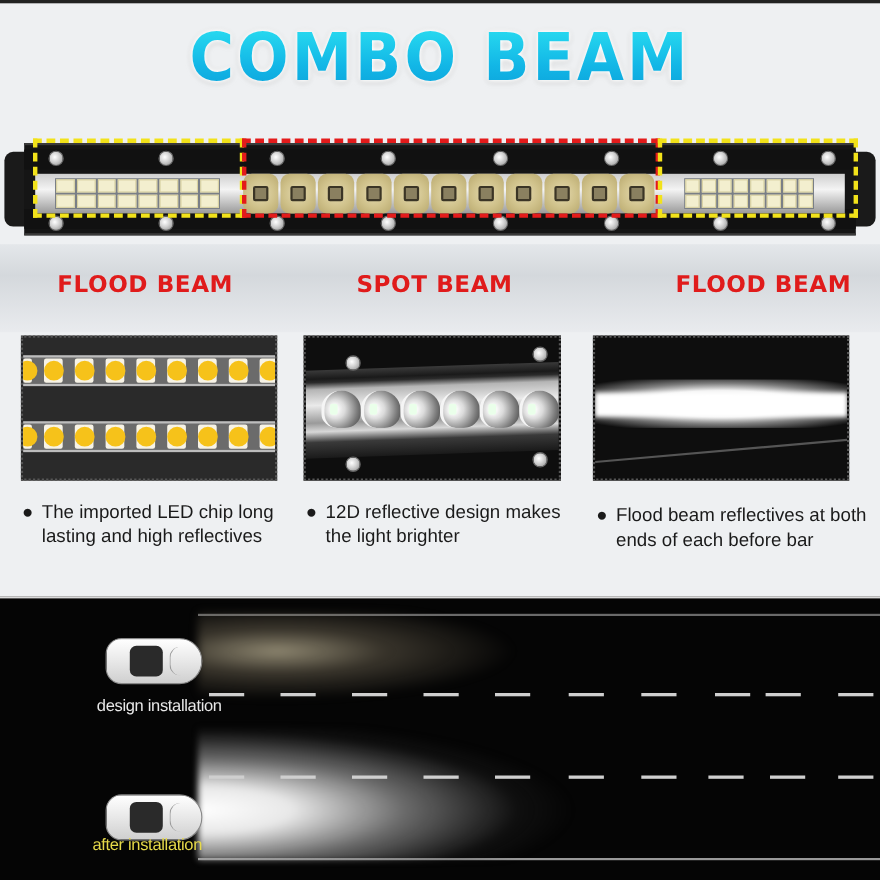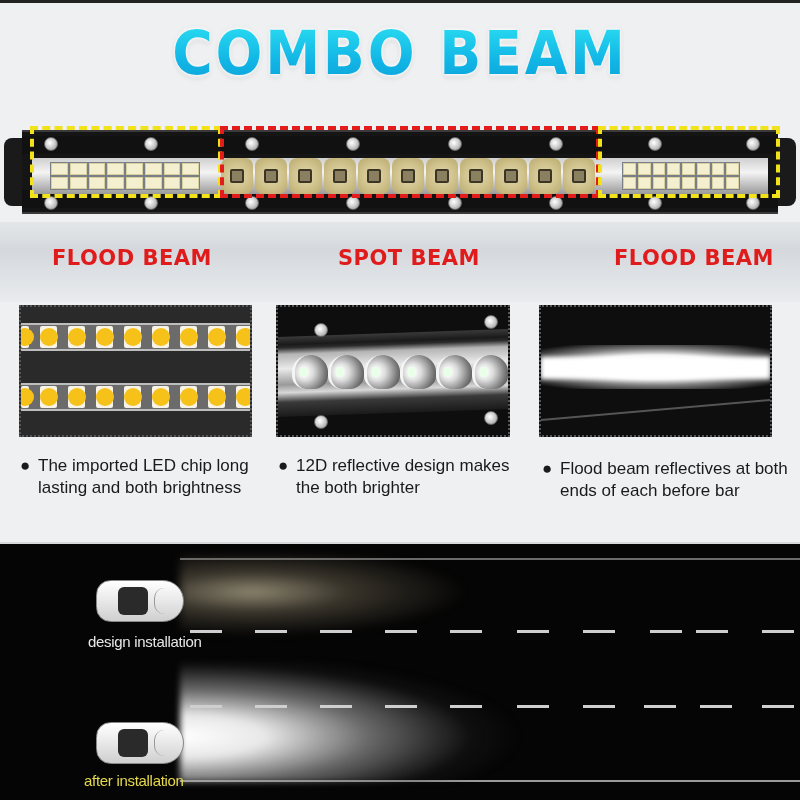--- a/index.html
+++ b/index.html
@@ -67,21 +67,21 @@
   .reflection {
     position: absolute; left: 0; top: 222px; width: 800px; height: 80px;
     background: linear-gradient(180deg, #e4e7ea 0%, #d4d8dc 35%, #e9ebee 100%);
   }
 
   .beam-label {
     position: absolute; top: 246px; font-family: "DejaVu Sans", sans-serif; font-weight: bold;
     font-size: 21px; color: #e01b1b; letter-spacing: 0.5px; white-space: nowrap;
   }
   .beam-label.l1 { left: 52px; }
-  .beam-label.l2 { left: 338px; text-align: right; }
+  .beam-label.l2 { left: 324px; text-align: right; }
   .beam-label.l3 { left: 614px; }
 
   
   .panel {
     position: absolute; top: 305px; height: 132px; background: #0e0e0e;
     border: 2px dotted #555; overflow: hidden;
   }
   .panel.p1 { left: 19px; width: 233px; background: #2a2a2a; }
   .panel.p2 { left: 276px; width: 234px; }
   .panel.p3 { left: 539px; width: 233px; }
@@ -159,21 +159,21 @@
     border-radius: 18px 26px 26px 18px; border: 1px solid #888;
   }
   .car .cabin {
     position: absolute; left: 22px; top: 7px; width: 30px; height: 28px; background: #2a2a2a; border-radius: 6px;
   }
   .car .hood-line { position: absolute; left: 58px; top: 8px; width: 22px; height: 26px; border-left: 1px solid #999; border-radius: 10px; }
   .car.c1 { left: 96px; top: 36px; }
   .car.c2 { left: 96px; top: 178px; }
 
   .caption-before { position: absolute; left: 88px; top: 89px; color: #e8e8e8; font-size: 15px; letter-spacing: -0.3px; }
-  .caption-after { position: absolute; left: 84px; top: 228px; color: #e6d94a; font-size: 15px; letter-spacing: -0.3px; }
+  .caption-after { position: absolute; left: 84px; top: 216px; color: #e6d94a; font-size: 15px; letter-spacing: -0.3px; }
 </style>
 </head>
 <body>
 
 <div class="top-strip"></div>
 
 <h1 class="title">COMBO BEAM</h1>
 
 <div class="bar-wrap">
   <div class="bar-end left"></div>
@@ -310,25 +310,25 @@
 </div>
 
 <div class="panel p3">
   <div class="beam-glow"></div>
   <div class="beam-core"></div>
   <div class="beam-road"></div>
 </div>
 
 <div class="feature-text f1">
   <span class="bullet">●</span>
-  <span class="txt">The imported LED chip long lasting and both brightness</span>
+  <span class="txt">The imported LED chip long lasting and high reflectives</span>
 </div>
 <div class="feature-text f2">
   <span class="bullet">●</span>
-  <span class="txt">12D reflective design makes the both brighter</span>
+  <span class="txt">12D reflective design makes the light brighter</span>
 </div>
 <div class="feature-text f3">
   <span class="bullet">●</span>
   <span class="txt">Flood beam reflectives at both ends of each before bar</span>
 </div>
 
 <div class="road">
   <div class="road-line top"></div>
   <div class="road-line bot"></div>
 

